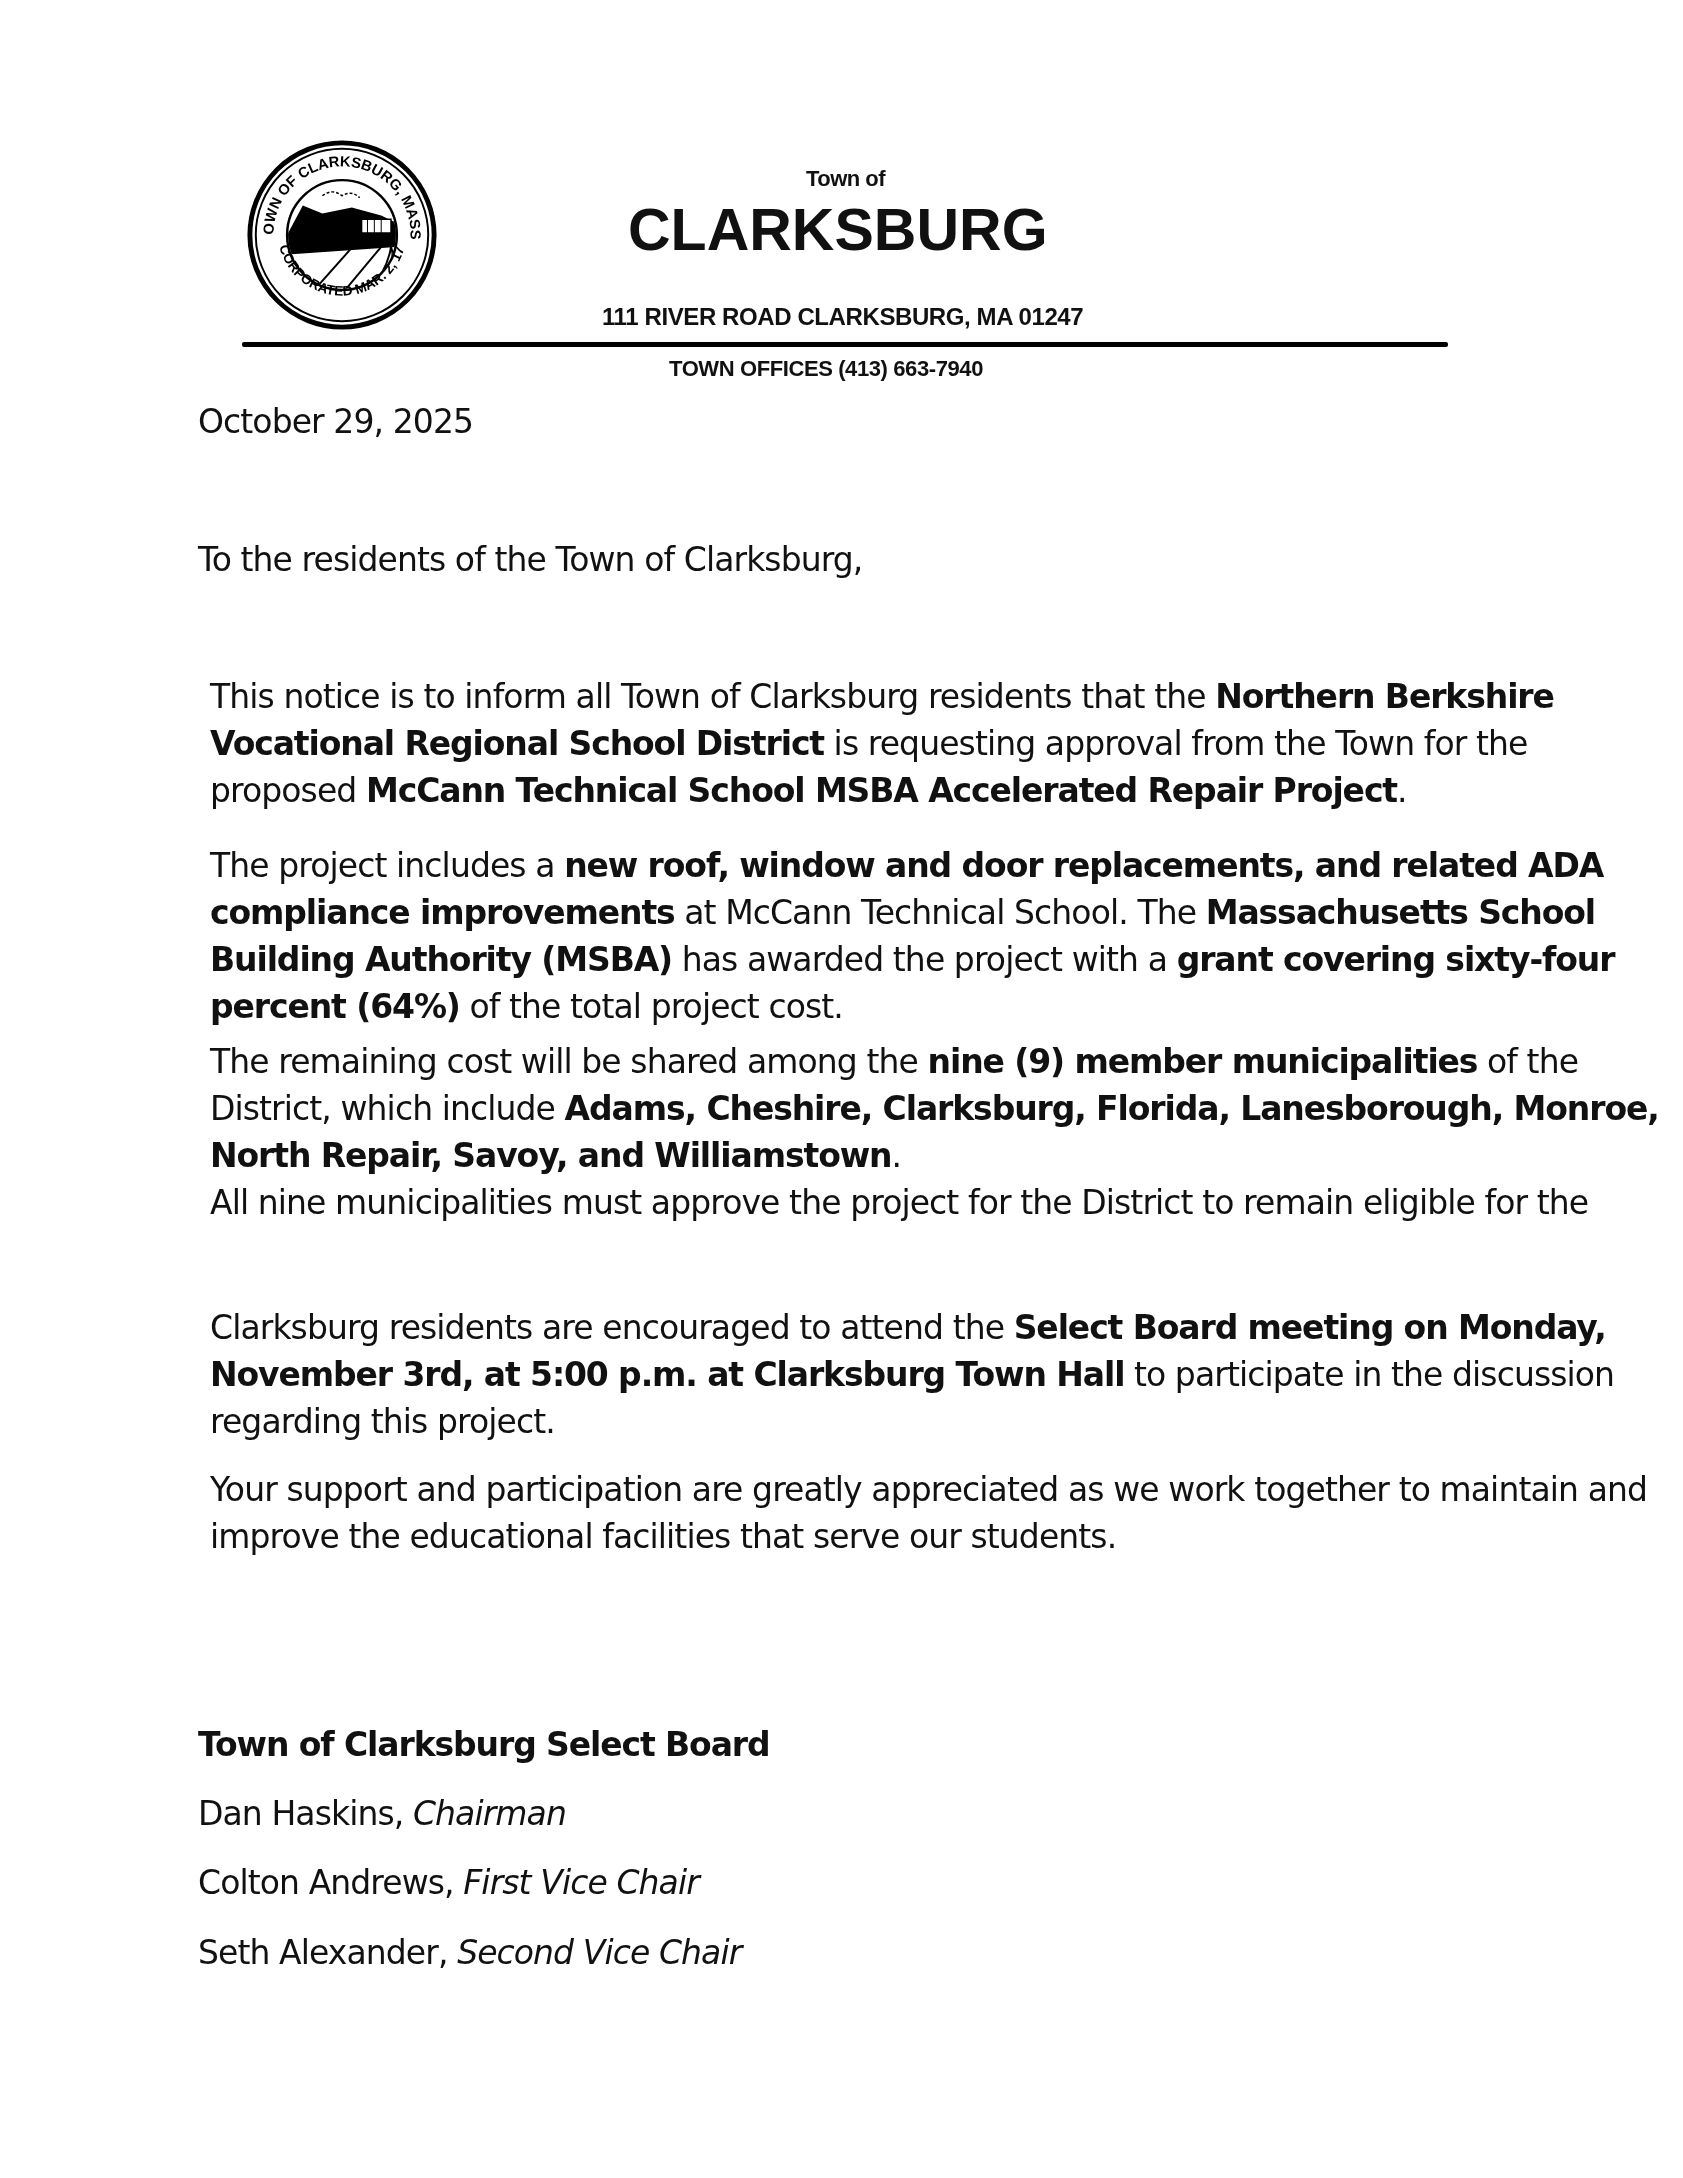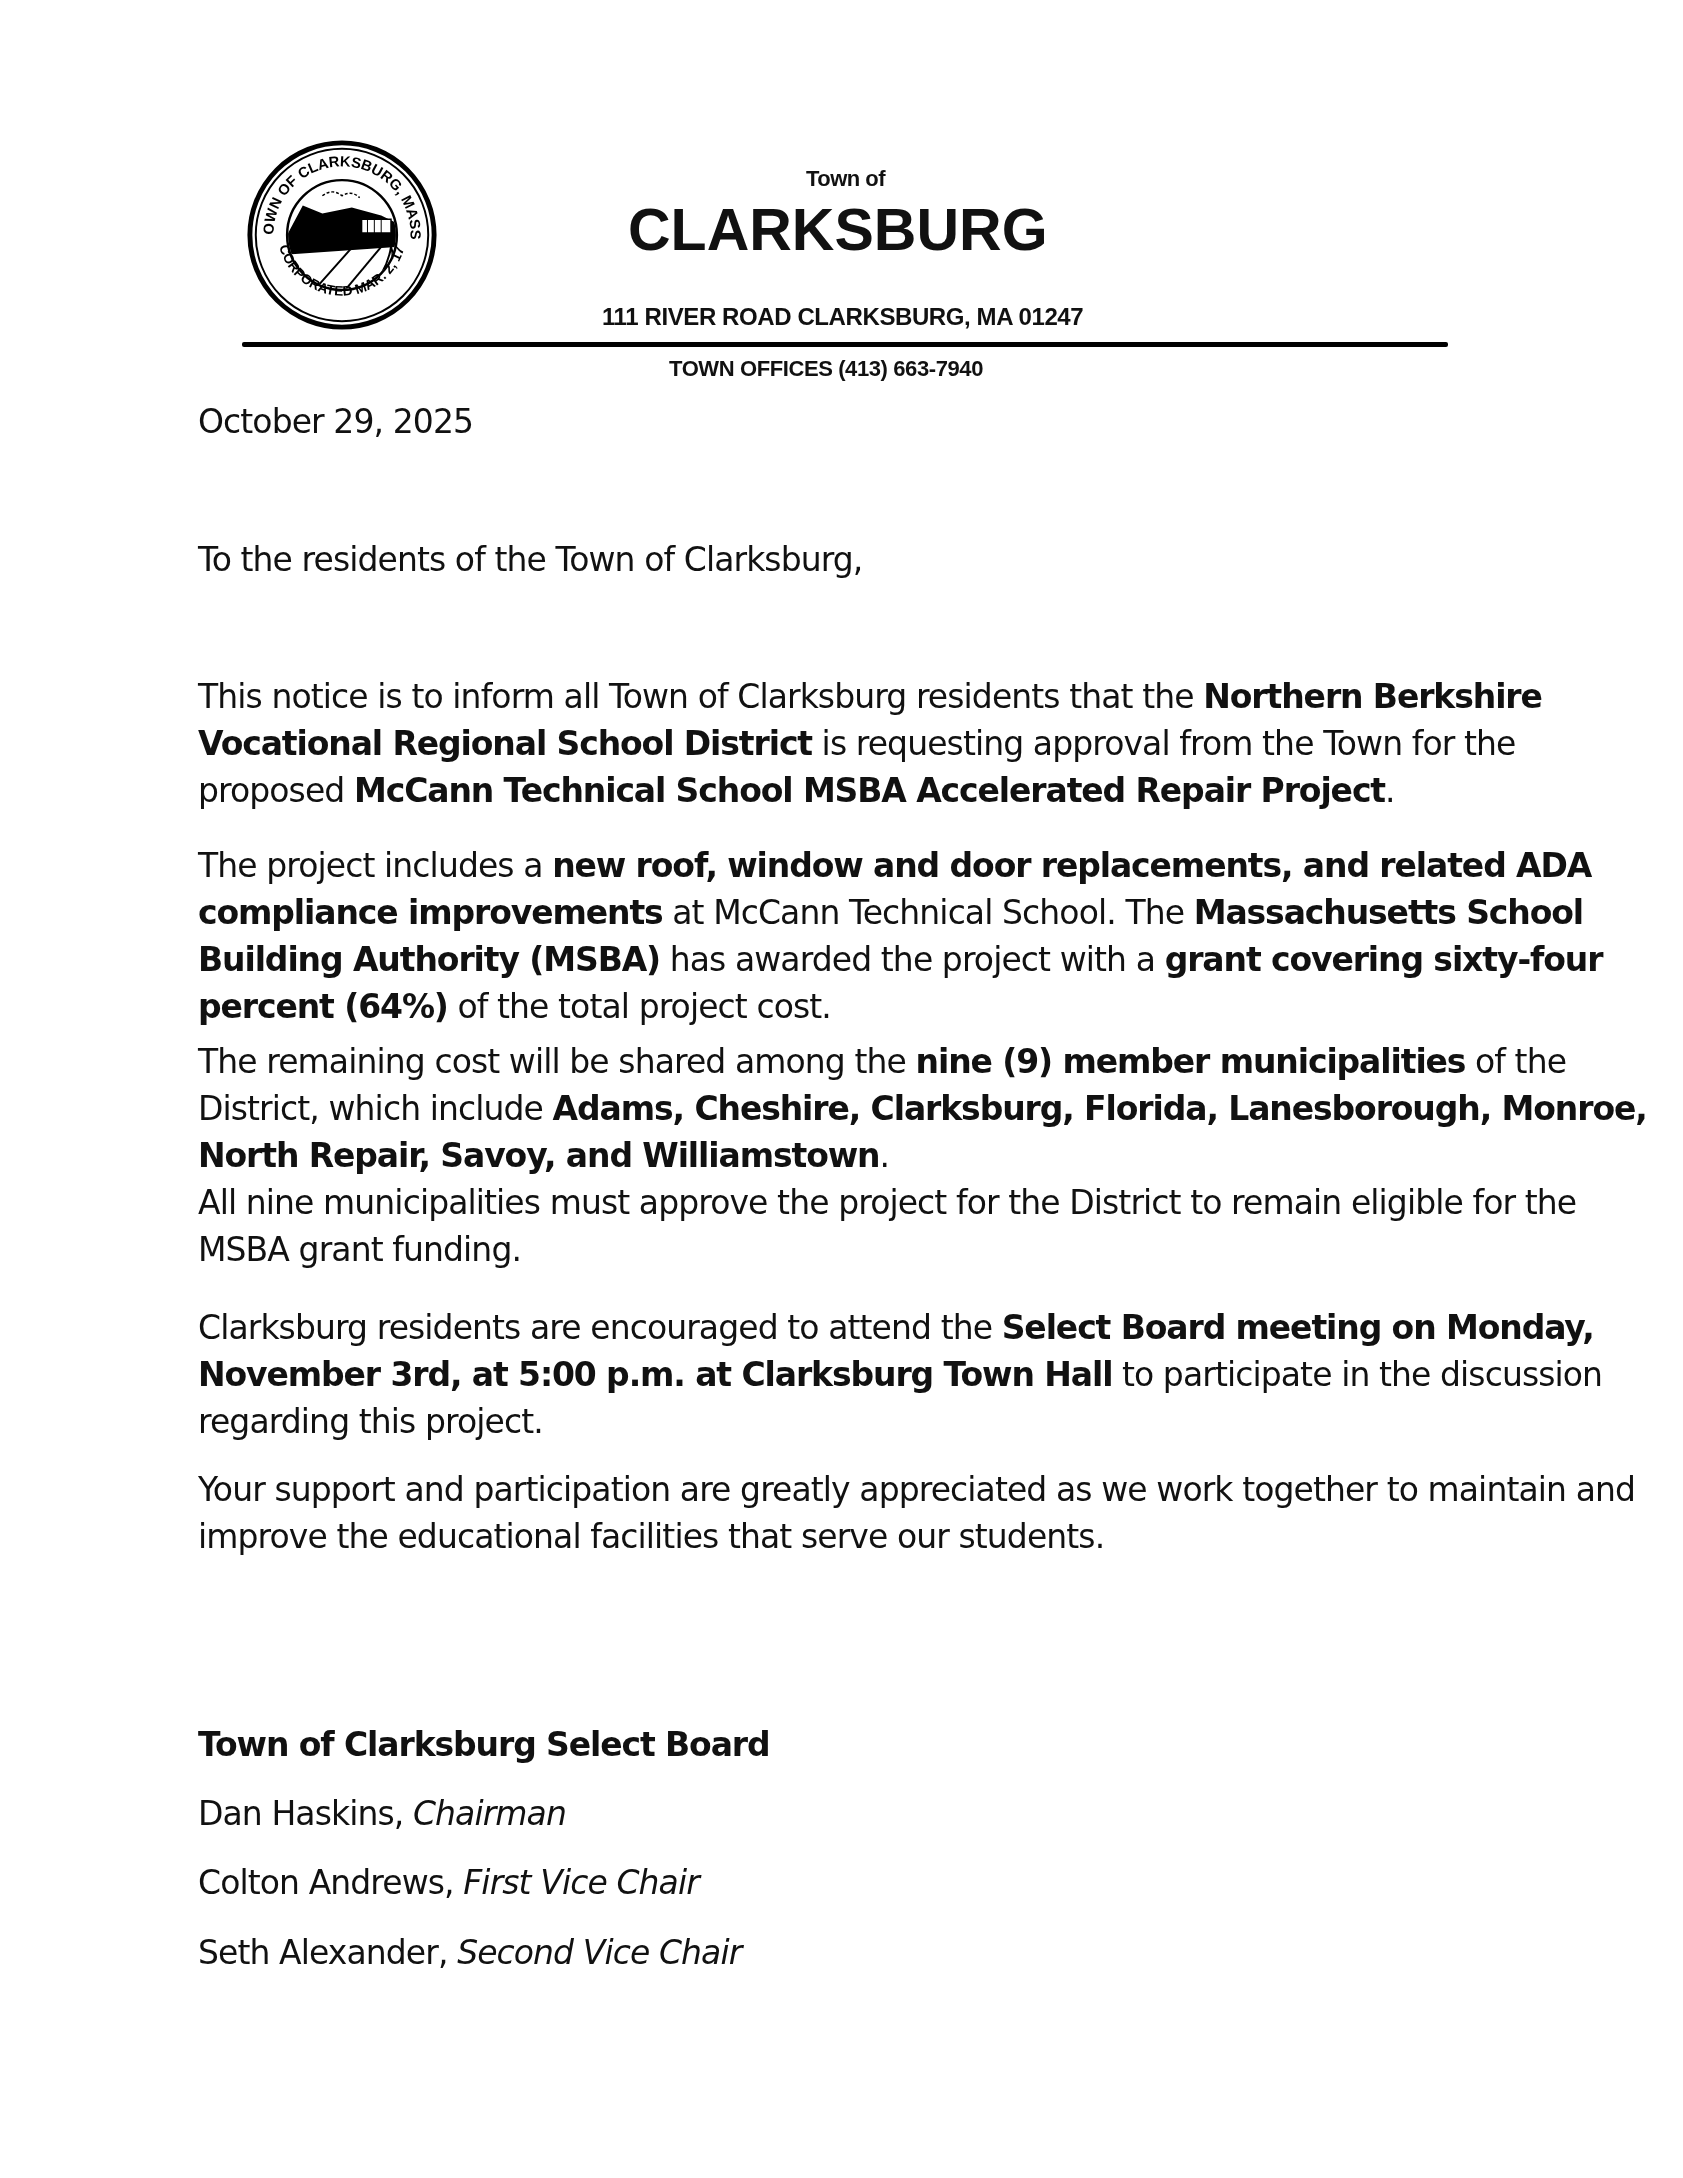--- a/index.html
+++ b/index.html
@@ -11,21 +11,21 @@
     .lh-townof { position: absolute; left: 0; width: 1683px; top: 166px; font-family: "Liberation Sans", sans-serif; font-weight: bold; font-size: 22px; text-align: center; letter-spacing: -0.5px; transform: translateX(4px); }
     .lh-title { position: absolute; left: 628px; top: 196px; font-family: "Liberation Sans", sans-serif; font-weight: bold; font-size: 59px; letter-spacing: 0px; transform: scaleY(1.02); }
     .lh-address { position: absolute; left: 602px; top: 303px; font-family: "Liberation Sans", sans-serif; font-weight: bold; font-size: 24px; letter-spacing: -0.4px; }
     .lh-rule { position: absolute; left: 242px; top: 342px; width: 1206px; height: 5px; background: #000; border-radius: 2px; }
     .lh-phone { position: absolute; left: 669px; top: 356px; font-family: "Liberation Sans", sans-serif; font-weight: bold; font-size: 22px; letter-spacing: -0.4px; }
 
     
     .body-text { position: absolute; left: 198px; width: 1287px; font-family: "DejaVu Sans", sans-serif; font-size: 33px; line-height: 47px; letter-spacing: -0.9px; color: #111; }
     .body-text b { font-weight: bold; letter-spacing: -1.1px; }
     .body-text i { font-style: italic; }
-    .line { display: block; white-space: nowrap; }
+    .line { display: block; white-space: nowrap; margin-left: 12px; }
 
     .date { top: 398px; }
     .salutation { top: 536px; }
     .p1 { top: 673px; }
     .p2 { top: 842px; }
     .p3 { top: 1038px; }
     .p4 { top: 1304px; }
     .p5 { top: 1466px; }
     .closing { top: 1651px; }
     .signature-board { top: 1721px; }
@@ -90,21 +90,20 @@
     <span class="line"><b>compliance improvements</b><span> at McCann Technical School. The </span><b>Massachusetts School</b></span>
     <span class="line"><b>Building Authority (MSBA)</b><span> has awarded the project with a </span><b>grant covering sixty-four</b></span>
     <span class="line"><b>percent (64%)</b><span> of the total project cost.</span></span>
   </div>
 
   <div class="body-text p3">
     <span class="line"><span>The remaining cost will be shared among the </span><b>nine (9) member municipalities</b><span> of the</span></span>
     <span class="line"><span>District, which include </span><b>Adams, Cheshire, Clarksburg, Florida, Lanesborough, Monroe,</b></span>
     <span class="line"><b>North Repair, Savoy, and Williamstown</b><span>.</span></span>
     <span class="line">All nine municipalities must approve the project for the District to remain eligible for the</span>
-    <span class="line">MSBA grant funding.</span>
   </div>
 
   <div class="body-text p4">
     <span class="line"><span>Clarksburg residents are encouraged to attend the </span><b>Select Board meeting on Monday,</b></span>
     <span class="line"><b>November 3rd, at 5:00 p.m. at Clarksburg Town Hall</b><span> to participate in the discussion</span></span>
     <span class="line">regarding this project.</span>
   </div>
 
   <div class="body-text p5">
     <span class="line">Your support and participation are greatly appreciated as we work together to maintain and</span>

